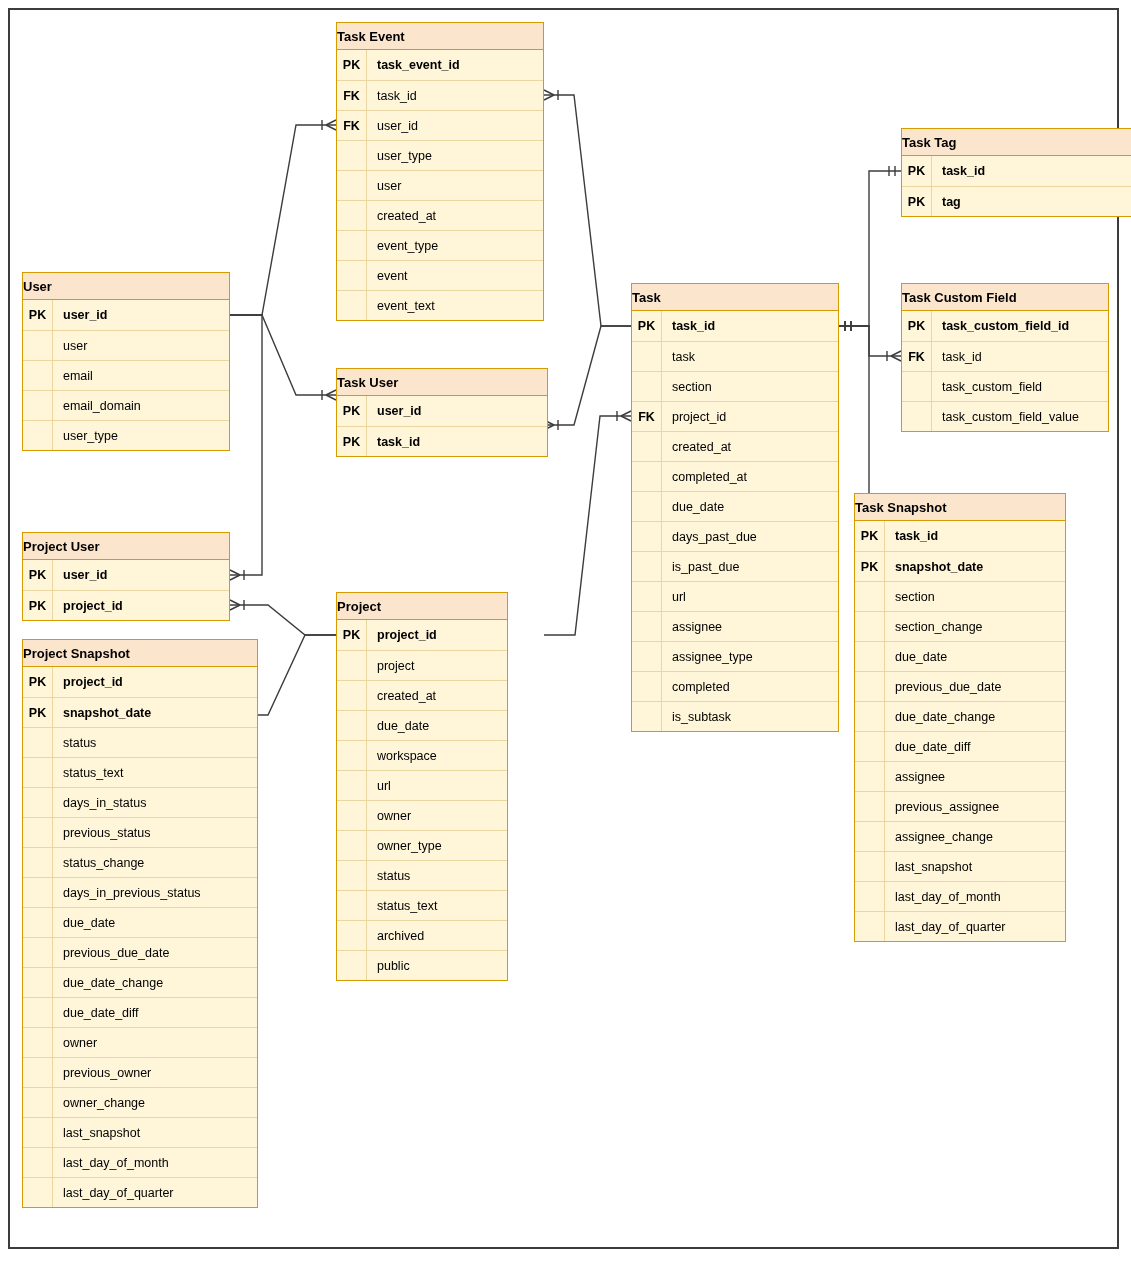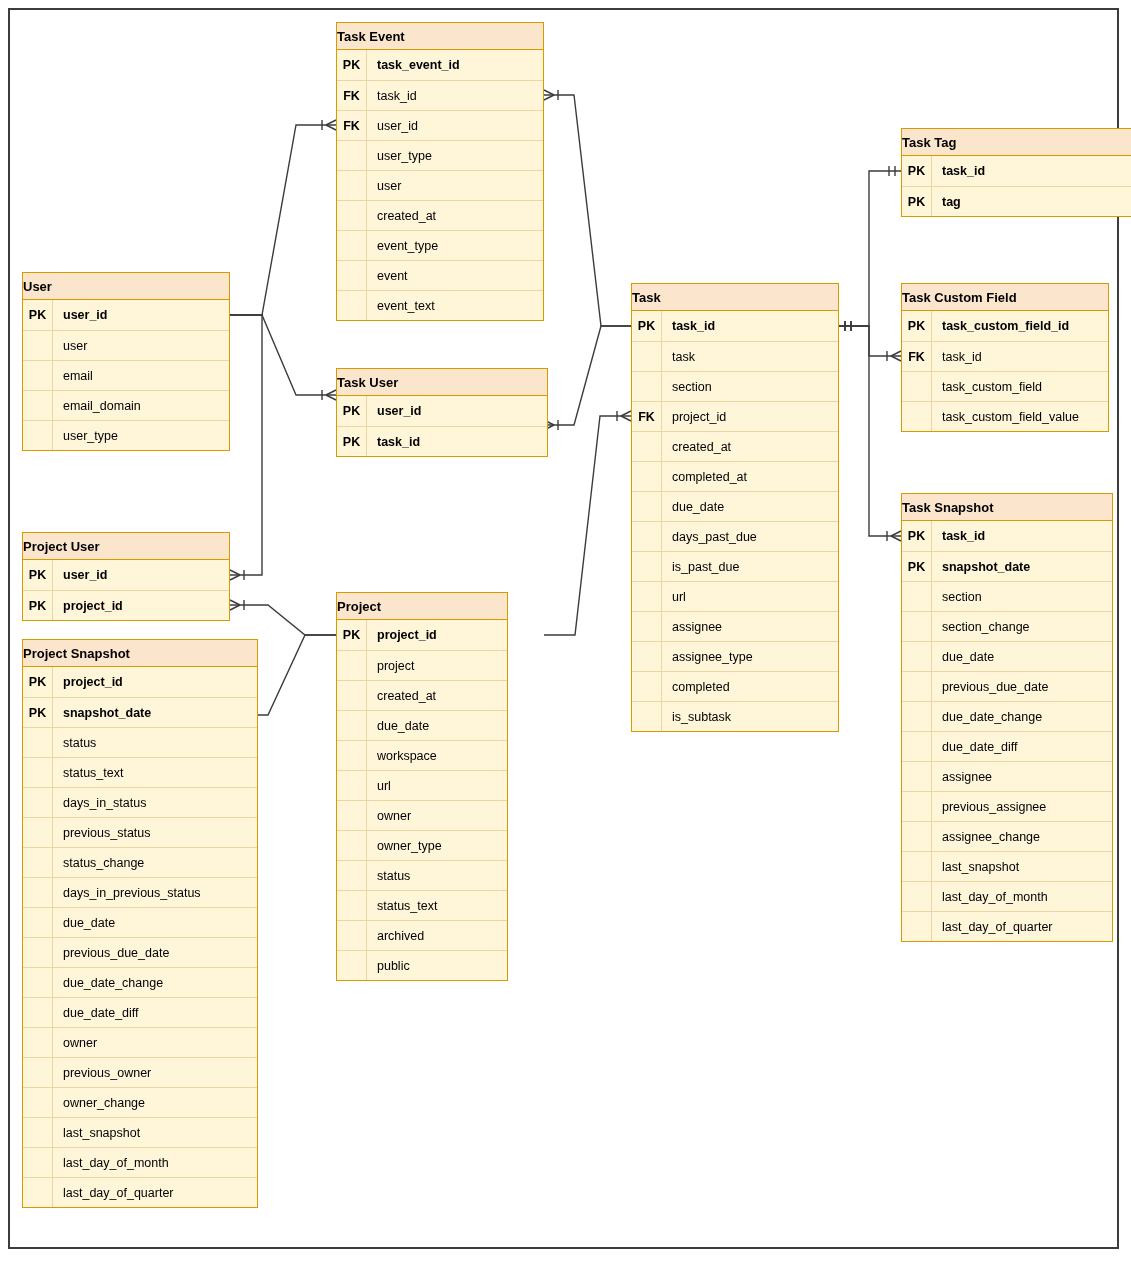--- a/index.html
+++ b/index.html
@@ -229,21 +229,21 @@
       </div>
       <div class="erow">
         <div class="kcell"></div>
         <div class="ncell">task_custom_field</div>
       </div>
       <div class="erow">
         <div class="kcell"></div>
         <div class="ncell">task_custom_field_value</div>
       </div>
     </div>
-    <div class="etable" style="left: 901px; top: 493px; width: 212px;">
+    <div class="etable" style="left: 854px; top: 493px; width: 212px;">
       <div class="ehead">Task Snapshot</div>
       <div class="erow">
         <div class="kcell">PK</div>
         <div class="ncell pkname">task_id</div>
       </div>
       <div class="erow">
         <div class="kcell">PK</div>
         <div class="ncell pkname">snapshot_date</div>
       </div>
       <div class="erow">

